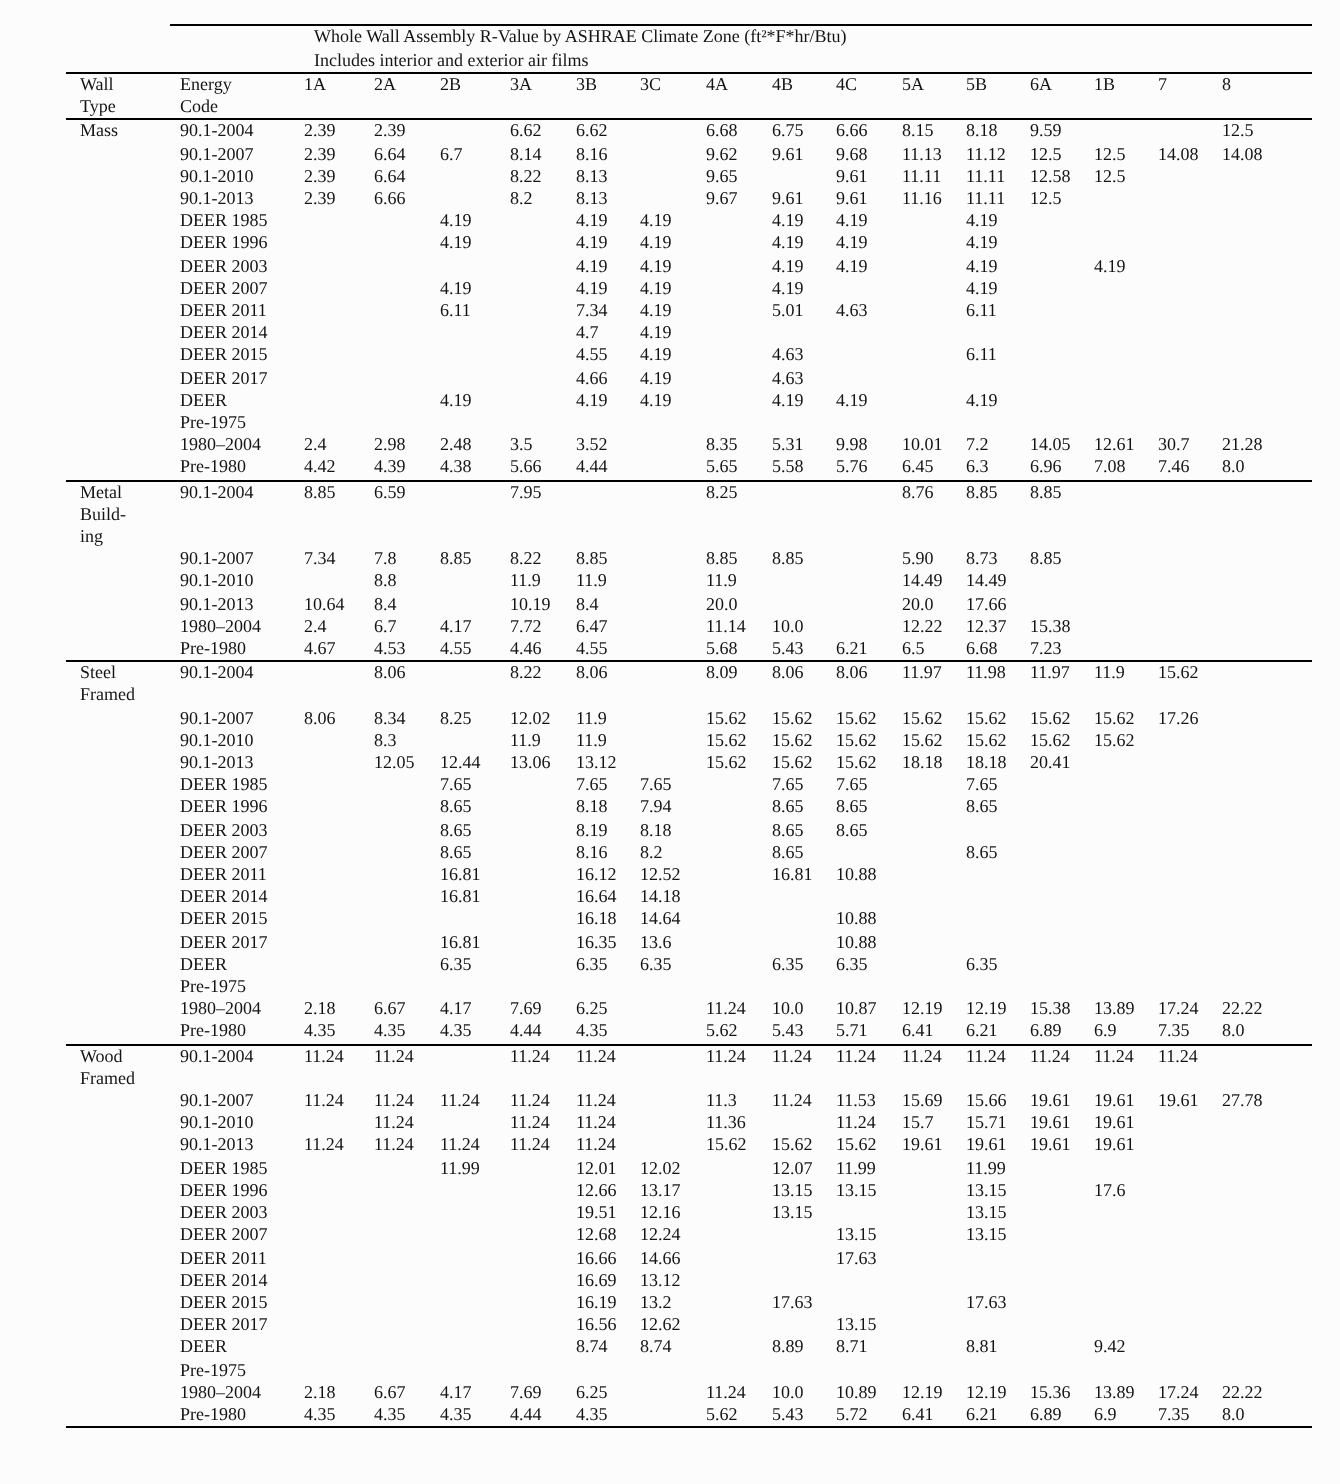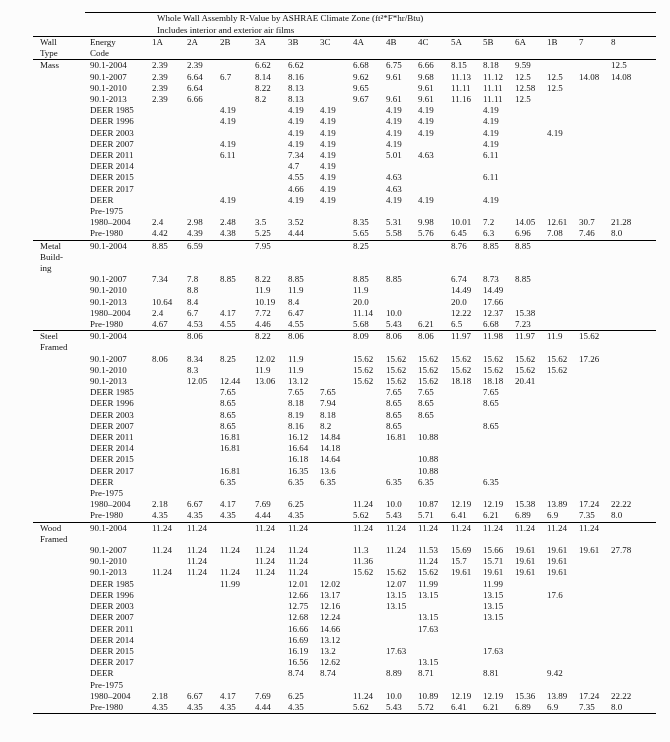--- a/index.html
+++ b/index.html
@@ -372,21 +372,21 @@
             <td class="val">14.05</td>
             <td class="val">12.61</td>
             <td class="val">30.7</td>
             <td class="val">21.28</td>
           </tr>
           <tr>
             <td class="code">Pre-1980</td>
             <td class="val">4.42</td>
             <td class="val">4.39</td>
             <td class="val">4.38</td>
-            <td class="val">5.25</td>
+            <td class="val">5.66</td>
             <td class="val">4.44</td>
             <td class="val"></td>
             <td class="val">5.65</td>
             <td class="val">5.58</td>
             <td class="val">5.76</td>
             <td class="val">6.45</td>
             <td class="val">6.3</td>
             <td class="val">6.96</td>
             <td class="val">7.08</td>
             <td class="val">7.46</td>
@@ -455,21 +455,21 @@
             <td class="code">90.1-2007</td>
             <td class="val">7.34</td>
             <td class="val">7.8</td>
             <td class="val">8.85</td>
             <td class="val">8.22</td>
             <td class="val">8.85</td>
             <td class="val"></td>
             <td class="val">8.85</td>
             <td class="val">8.85</td>
             <td class="val"></td>
-            <td class="val">6.74</td>
+            <td class="val">5.90</td>
             <td class="val">8.73</td>
             <td class="val">8.85</td>
             <td class="val"></td>
             <td class="val"></td>
             <td class="val"></td>
           </tr>
           <tr>
             <td class="code">90.1-2010</td>
             <td class="val"></td>
             <td class="val">8.8</td>
@@ -707,21 +707,21 @@
             <td class="val"></td>
             <td class="val"></td>
           </tr>
           <tr>
             <td class="code">DEER 2011</td>
             <td class="val"></td>
             <td class="val"></td>
             <td class="val">16.81</td>
             <td class="val"></td>
             <td class="val">16.12</td>
-            <td class="val">14.84</td>
+            <td class="val">12.52</td>
             <td class="val"></td>
             <td class="val">16.81</td>
             <td class="val">10.88</td>
             <td class="val"></td>
             <td class="val"></td>
             <td class="val"></td>
             <td class="val"></td>
             <td class="val"></td>
             <td class="val"></td>
           </tr>
@@ -980,21 +980,21 @@
             <td class="val">17.6</td>
             <td class="val"></td>
             <td class="val"></td>
           </tr>
           <tr>
             <td class="code">DEER 2003</td>
             <td class="val"></td>
             <td class="val"></td>
             <td class="val"></td>
             <td class="val"></td>
-            <td class="val">12.75</td>
+            <td class="val">19.51</td>
             <td class="val">12.16</td>
             <td class="val"></td>
             <td class="val">13.15</td>
             <td class="val"></td>
             <td class="val"></td>
             <td class="val">13.15</td>
             <td class="val"></td>
             <td class="val"></td>
             <td class="val"></td>
             <td class="val"></td>

